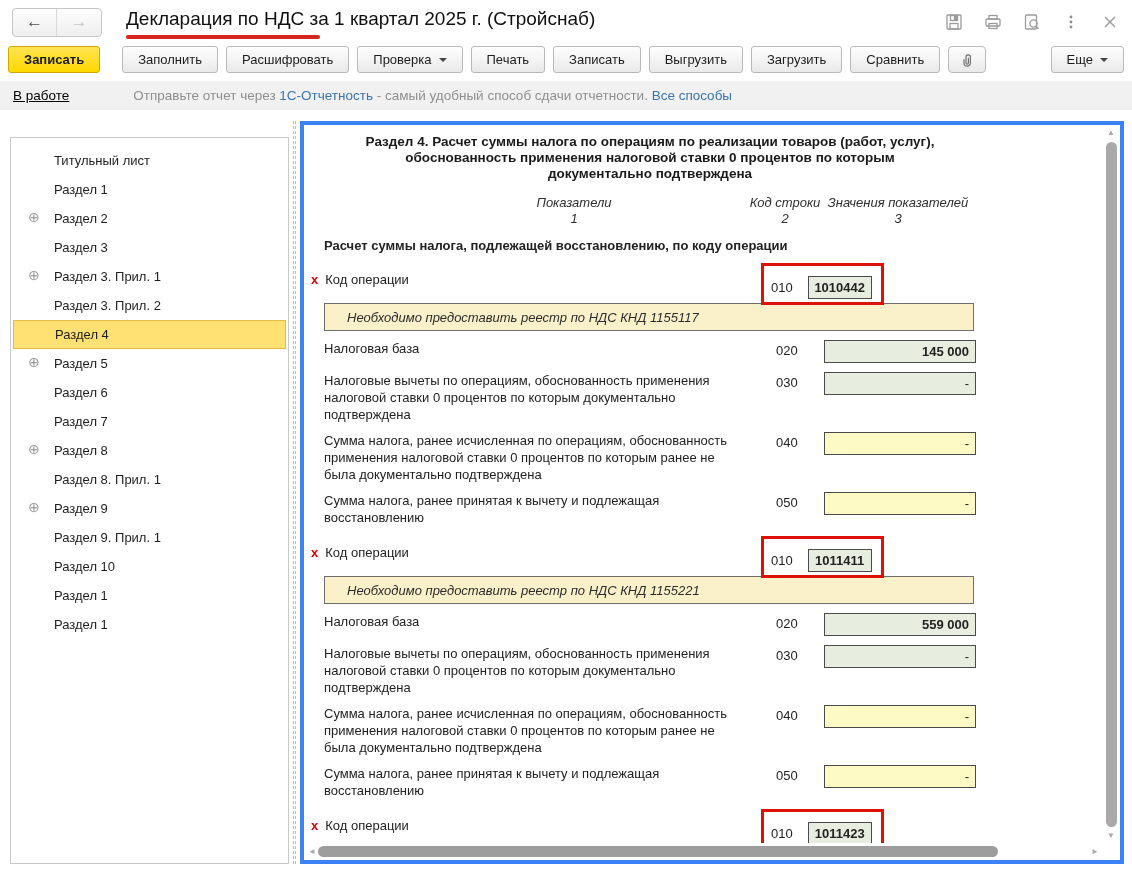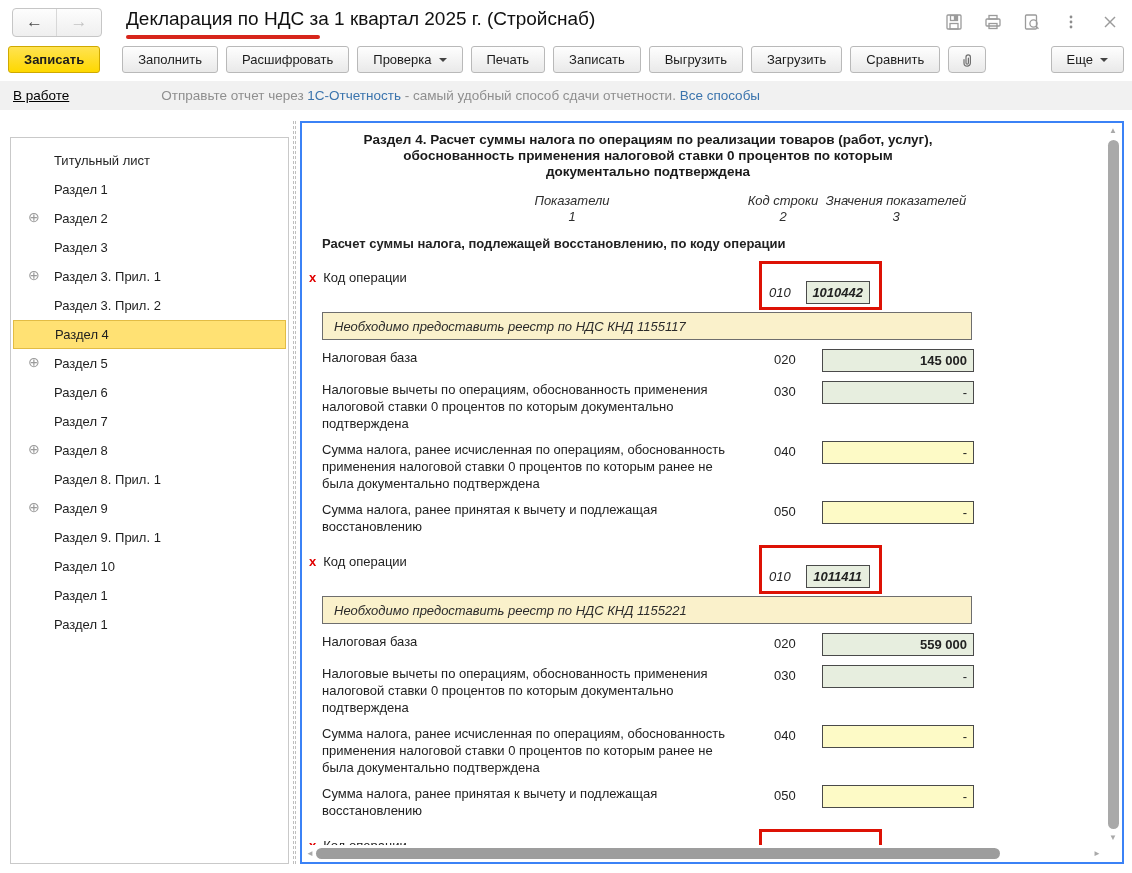--- a/index.html
+++ b/index.html
@@ -22,51 +22,51 @@
   
   .toolbar { display:flex; align-items:flex-end; padding:2px 8px 8px 8px; gap:8px; background:#fff; }
   .btn { height:27px; padding:0 15px; background:linear-gradient(#fefefe,#e9e9e9); border:1px solid #b9b9b9;
     border-radius:3px; font-size:13px; color:#1c1c1c; display:inline-flex; align-items:center; gap:7px; white-space:nowrap; cursor:default; }
   .btn-save { background:linear-gradient(#ffe351,#fed800); border-color:#cfa900; margin-right:14px; font-weight:bold; }
   .caret { width:0; height:0; border-left:4px solid transparent; border-right:4px solid transparent; border-top:4px solid #444; margin-top:1px; }
   .btn-clip { width:38px; justify-content:center; padding:0; border-radius:4px; }
   .btn-more { margin-left:auto; }
 
   
-  .infobar { background:#f1f1f1; height:29px; display:flex; align-items:center; padding:0 13px; font-size:13.5px;gap:28px; }
+  .infobar { background:#f1f1f1; height:29px; display:flex; align-items:center; padding:0 13px; font-size:13.5px; }
   .status-link { color:#000; text-decoration:underline; cursor:pointer; }
   .info-msg { color:#8f8f8f; margin-left:64px; }
   .ilink { color:#3b74ad; cursor:pointer; }
 
   
   .workspace { position:absolute; top:113px; left:0; right:0; bottom:0; background:#fff; }
   .sidebar { position:absolute; left:10px; top:24px; width:279px; bottom:9px; border:1px solid #c9c9c9; background:#fff; padding-top:8px; overflow:hidden; }
   .side-item { height:29px; display:flex; align-items:center; padding-left:41px; font-size:13px; color:#1e1e1e; position:relative; margin:0 2px; cursor:pointer; }
   .side-item .expander { position:absolute; left:15px; top:6px; color:#9a9a9a; font-size:14px; line-height:14px; }
   .side-item.selected { background:#ffe173; border:1px solid #e2bc44; }
 
   .splitter { position:absolute; left:293px; top:8px; bottom:9px; width:3px; border-left:1px dashed #bfbfbf; border-right:1px dashed #bfbfbf; }
 
-  .main { position:absolute; left:300px; top:8px; right:8px; bottom:9px; border:2px solid #3b82f6; background:#fff; overflow:hidden; }
+  .main { position:absolute; left:300px; top:8px; right:8px; bottom:9px; border:4px solid #3b82f6; background:#fff; overflow:hidden; }
   .form-area { position:absolute; top:0; left:0; right:17px; bottom:17px; overflow:hidden; padding:9px 0 0 20px; }
 
   .form-title { width:652px; text-align:center; font-weight:bold; font-size:13.5px; line-height:16px; color:#1a1a1a; }
   .cols-header { position:relative; width:652px; height:34px; margin-top:13px; font-size:13px; font-style:italic; color:#2e2e2e; }
   .colh { position:absolute; top:0; transform:translateX(-50%); text-align:center; white-space:nowrap; line-height:16px; }
   .colh .cnum { display:block; }
   .subhead { font-weight:bold; font-size:13px; margin-top:9px; width:652px; }
 
   .code-row { position:relative; width:652px; margin-top:10px; height:33px; display:flex; align-items:center; }
   .err-x { color:#e00000; font-weight:bold; font-size:13px; margin-right:7px; margin-left:-13px; }
   .code-label { font-size:13px; }
-  .code-box { position:absolute; left:437px; top:0; display:flex; align-items:center; border:3px solid #dd1205; padding:17px 9px 3px 7px; gap:15px; background:#fff;font-style:italic; }
+  .code-box { position:absolute; left:437px; top:0; display:flex; align-items:center; border:3px solid #dd1205; padding:10px 9px 3px 7px; gap:15px; background:#fff; }
   .line-code { font-size:13px; color:#1e1e1e; }
   .field { height:23px; border:1px solid #4a4a4a; display:flex; align-items:center; justify-content:flex-end; padding:0 6px; font-size:13px; background:#fff; }
   .code-field { width:64px; justify-content:center; font-weight:bold; background:#e7eedf; }
-  .note-band { width:650px; background:#faf1cb; border:1px solid #6e6e6e; height:28px; display:flex; align-items:center; padding-left:11px; font-style:italic; font-size:13px; color:#2b2b2b; margin-top:18px; }
+  .note-band { width:650px; background:#faf1cb; border:1px solid #6e6e6e; height:28px; display:flex; align-items:center; padding-left:22px; font-style:italic; font-size:13px; color:#2b2b2b; margin-top:7px; }
   .row { display:grid; grid-template-columns:452px 48px 152px; width:652px; margin-top:9px; align-items:start; }
   .row .rlabel { font-size:13px; line-height:17px; padding-right:28px; }
   .row .rcode { font-size:13px; padding-top:3px; }
   .field.green { background:#e7eedf; }
   .field.yellow { background:#fdfac6; }
   .field.filled { font-weight:bold; }
 
   
   .vscroll { position:absolute; top:0; right:0; width:17px; bottom:17px; background:#fff; }
   .vscroll .arr { position:absolute; left:3px; width:10px; text-align:center; color:#a9a9a9; font-size:8px; }

